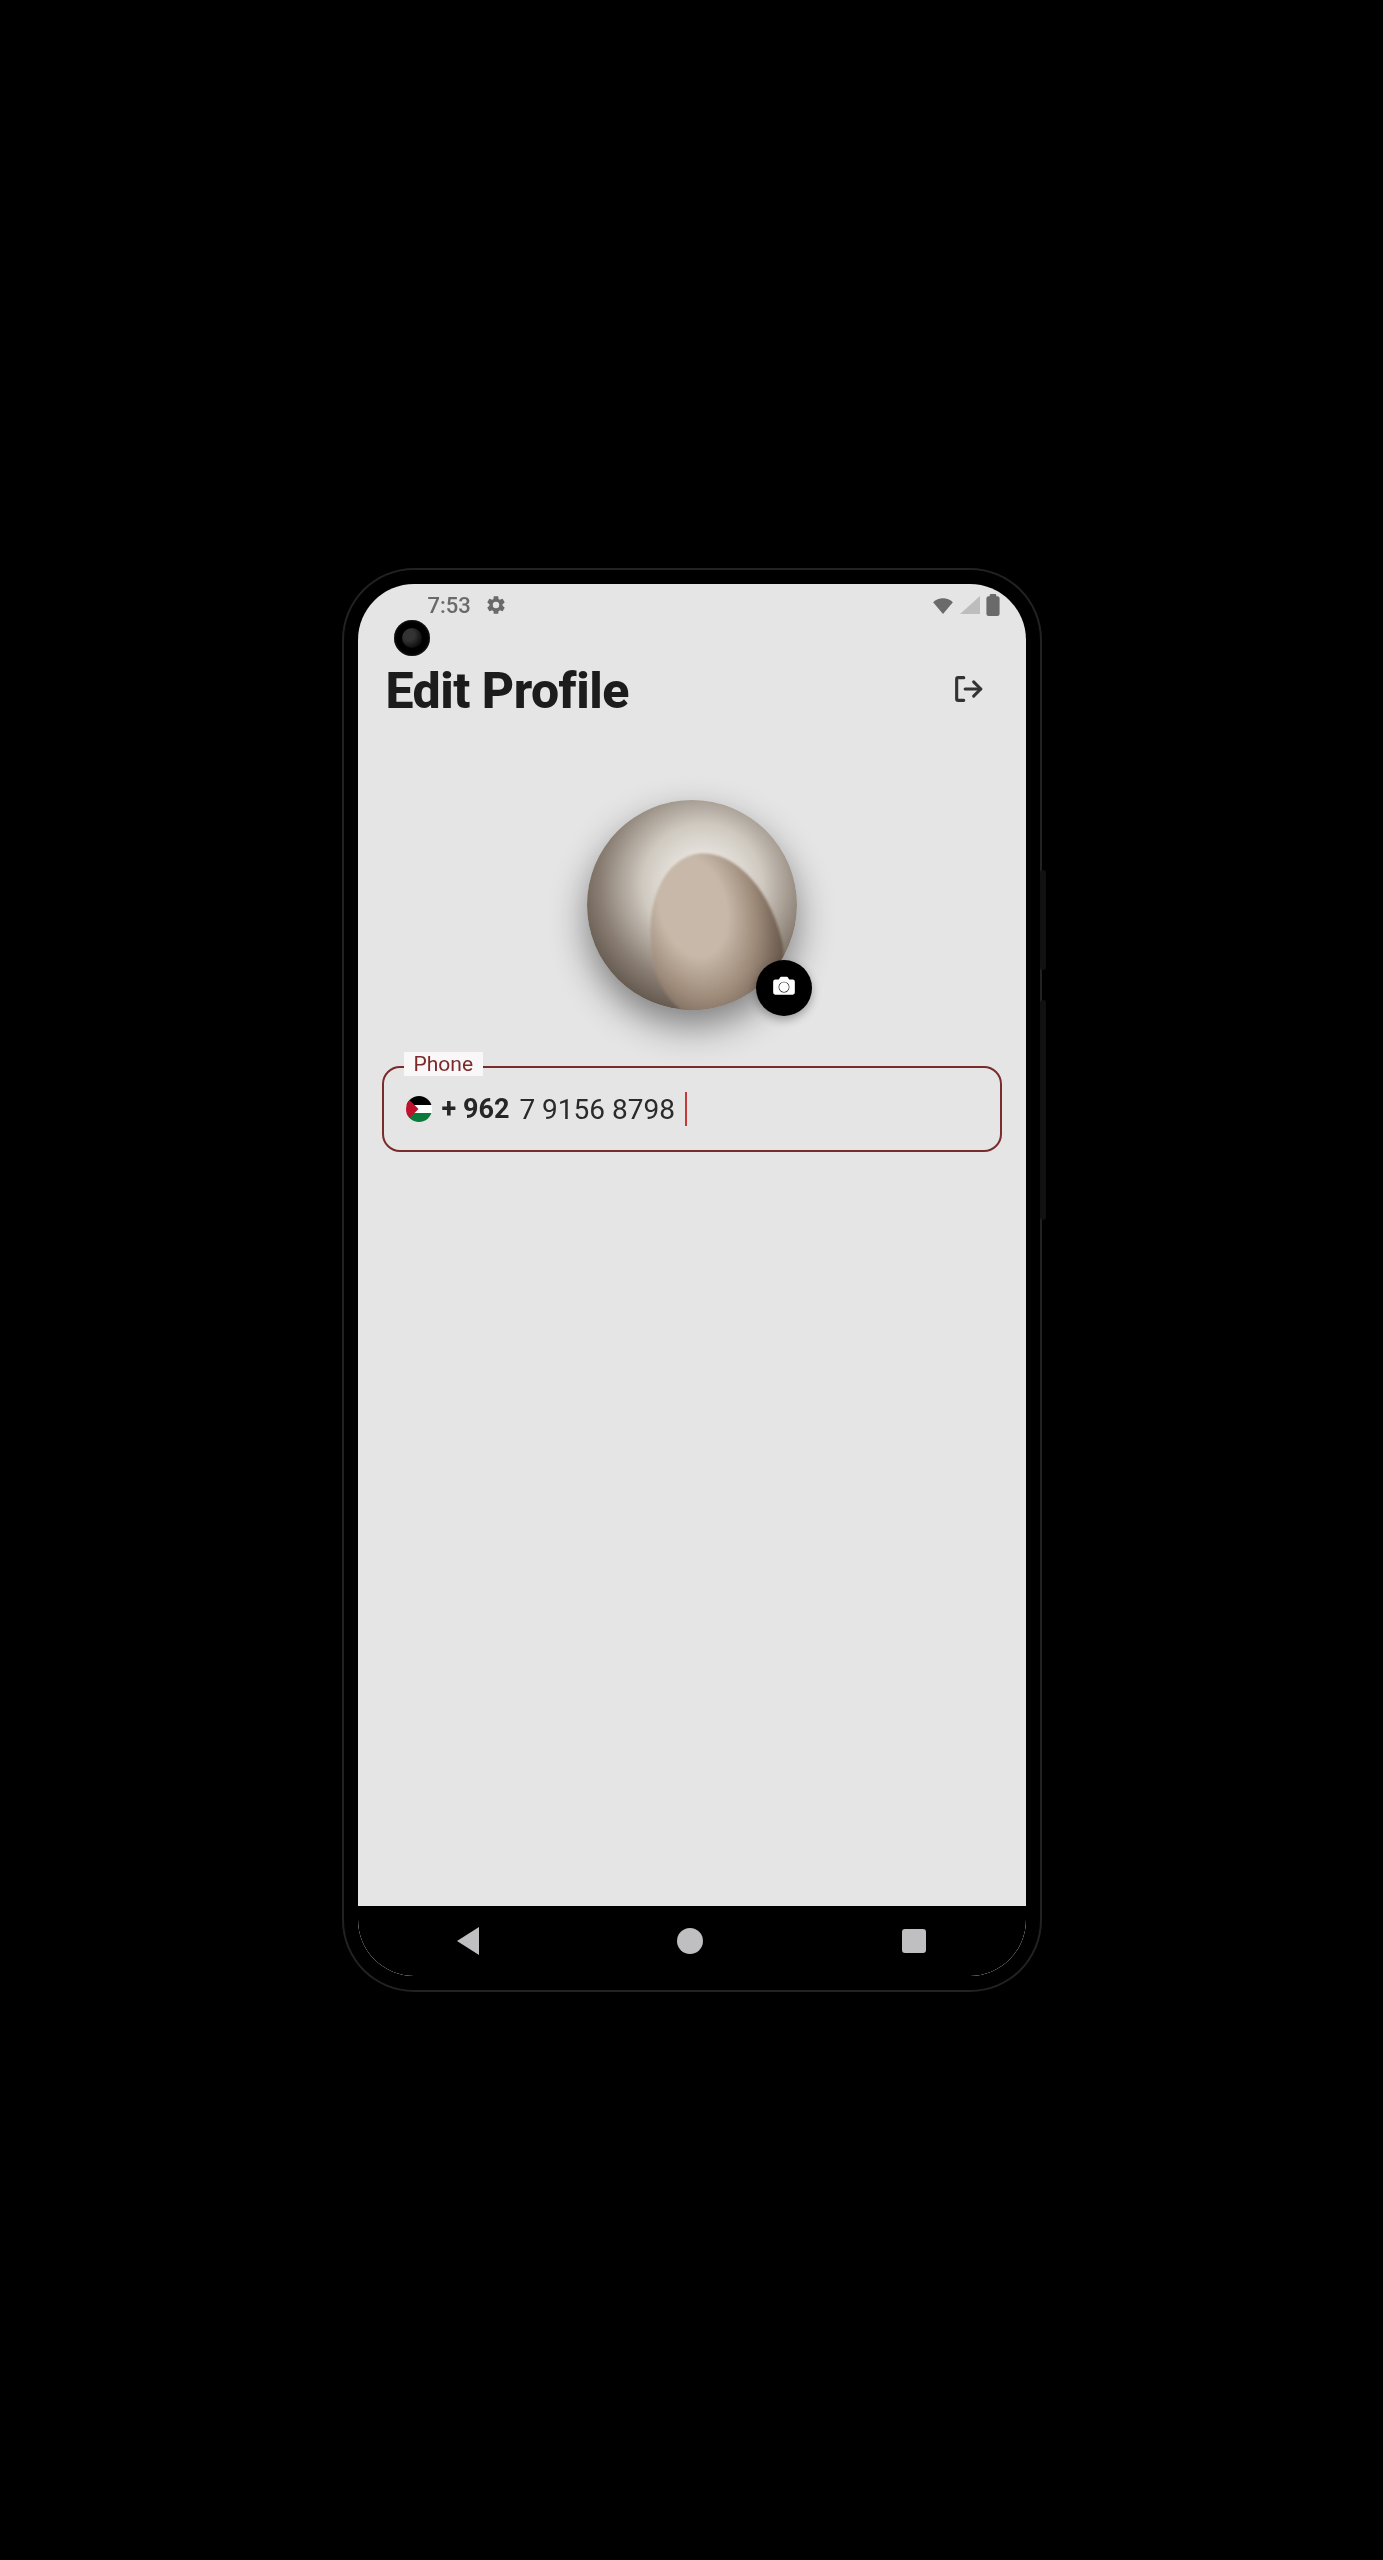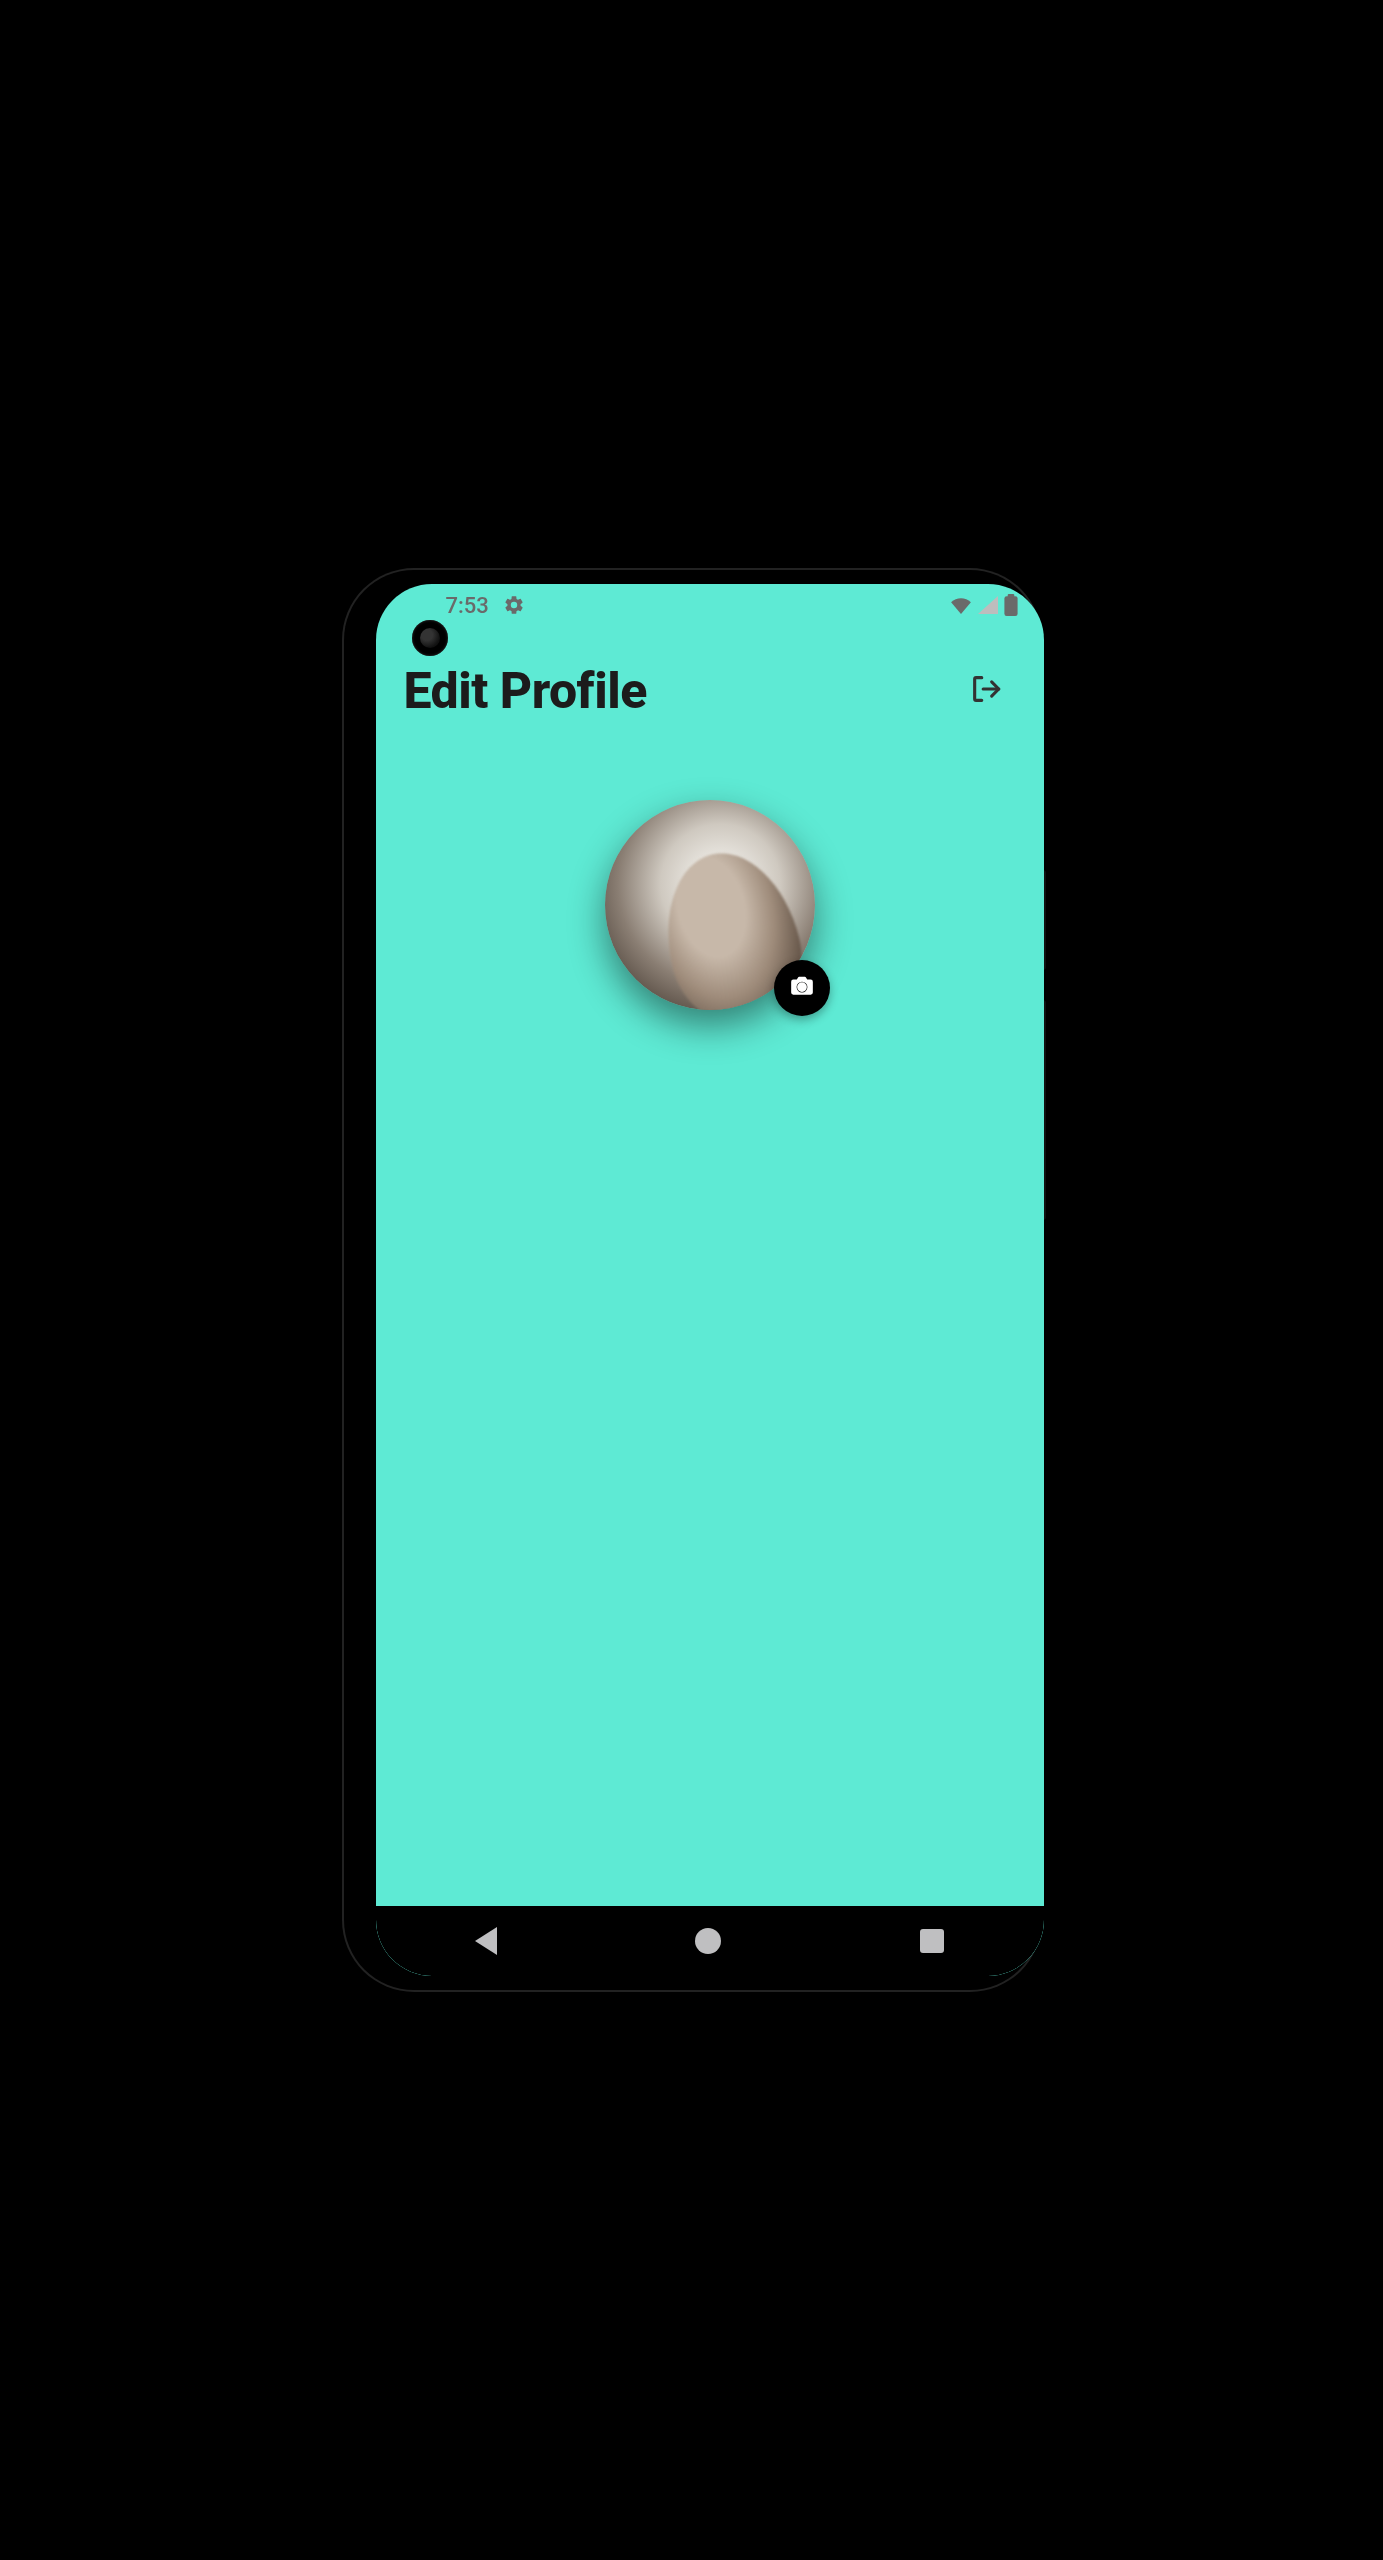--- a/index.html
+++ b/index.html
@@ -17,27 +17,26 @@
     height: 1420px;
     background: #000;
     border-radius: 70px;
     padding: 14px;
     position: relative;
     box-shadow: 0 0 0 2px #222;
   }
   .device-inner {
     width: 100%;
     height: 100%;
-    background: #5eead4;
+    background: #e5e5e5;
     border-radius: 56px;
     overflow: hidden;
     position: relative;
     display: flex;
     flex-direction: column;
-    margin-left: 18px;
   }
   .camera-hole {
     position: absolute;
     top: 36px;
     left: 36px;
     width: 36px;
     height: 36px;
     border-radius: 50%;
     background: #000;
     z-index: 50;
@@ -274,20 +273,37 @@
           <svg width="26" height="26" viewBox="0 0 24 24" fill="#fff">
               <path d="M12 8.5a4.5 4.5 0 1 0 4.5 4.5A4.5 4.5 0 0 0 12 8.5Zm8-2.5h-3.2l-1.3-2a1 1 0 0 0-.8-.5H9.3a1 1 0 0 0-.8.5L7.2 6H4a2 2 0 0 0-2 2v10a2 2 0 0 0 2 2h16a2 2 0 0 0 2-2V8a2 2 0 0 0-2-2Zm-8 12a5 5 0 1 1 5-5 5 5 0 0 1-5 5Z"></path>
             </svg>
         </span>
       </div>
     </div>
 
     <div class="form">
 
 
+      <div class="field">
+        <div class="field-label focused">Phone</div>
+        <div class="field-box focused">
+          <div class="phone-inner">
+            <div class="flag">
+              <div class="stripe-black"></div>
+                <div class="stripe-white"></div>
+                <div class="stripe-green"></div>
+                <div class="tri"></div>
+            </div>
+            <span class="country-code">+ 962</span>
+            <span class="field-input" style="flex:0 0 auto;width:auto;">7 9156 8798</span>
+            <span class="caret"></span>
+            <input class="field-input" style="opacity: 0; position: absolute;" value="7 9156 8798">
+          </div>
+        </div>
+      </div>
     </div>
 
     <div class="navbar">
       <div class="nav-tri"></div>
       <div class="nav-circ"></div>
       <div class="nav-sq"></div>
     </div>
 
   </div>
 </div>

